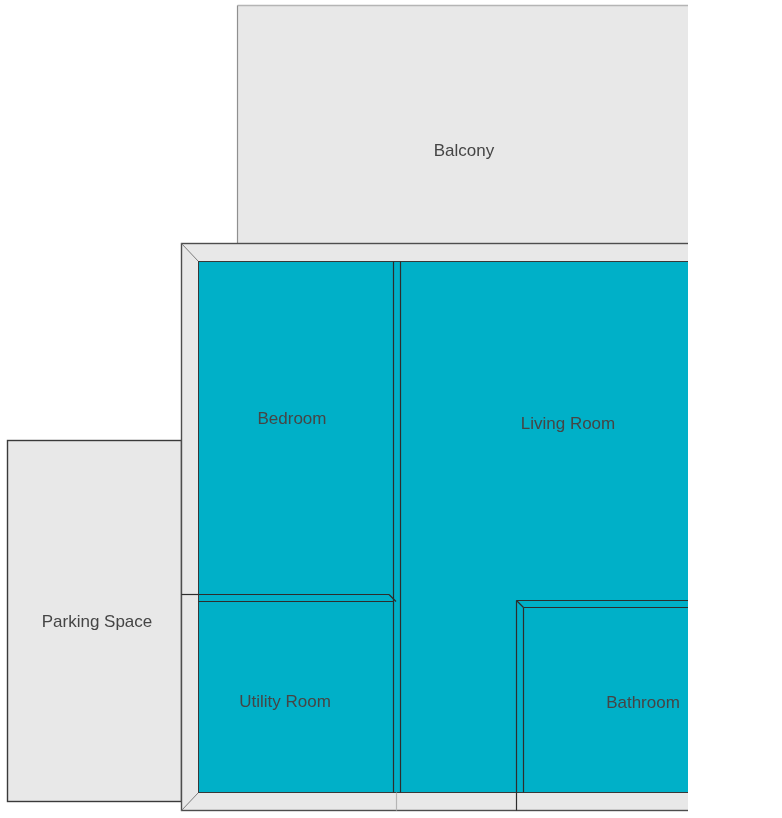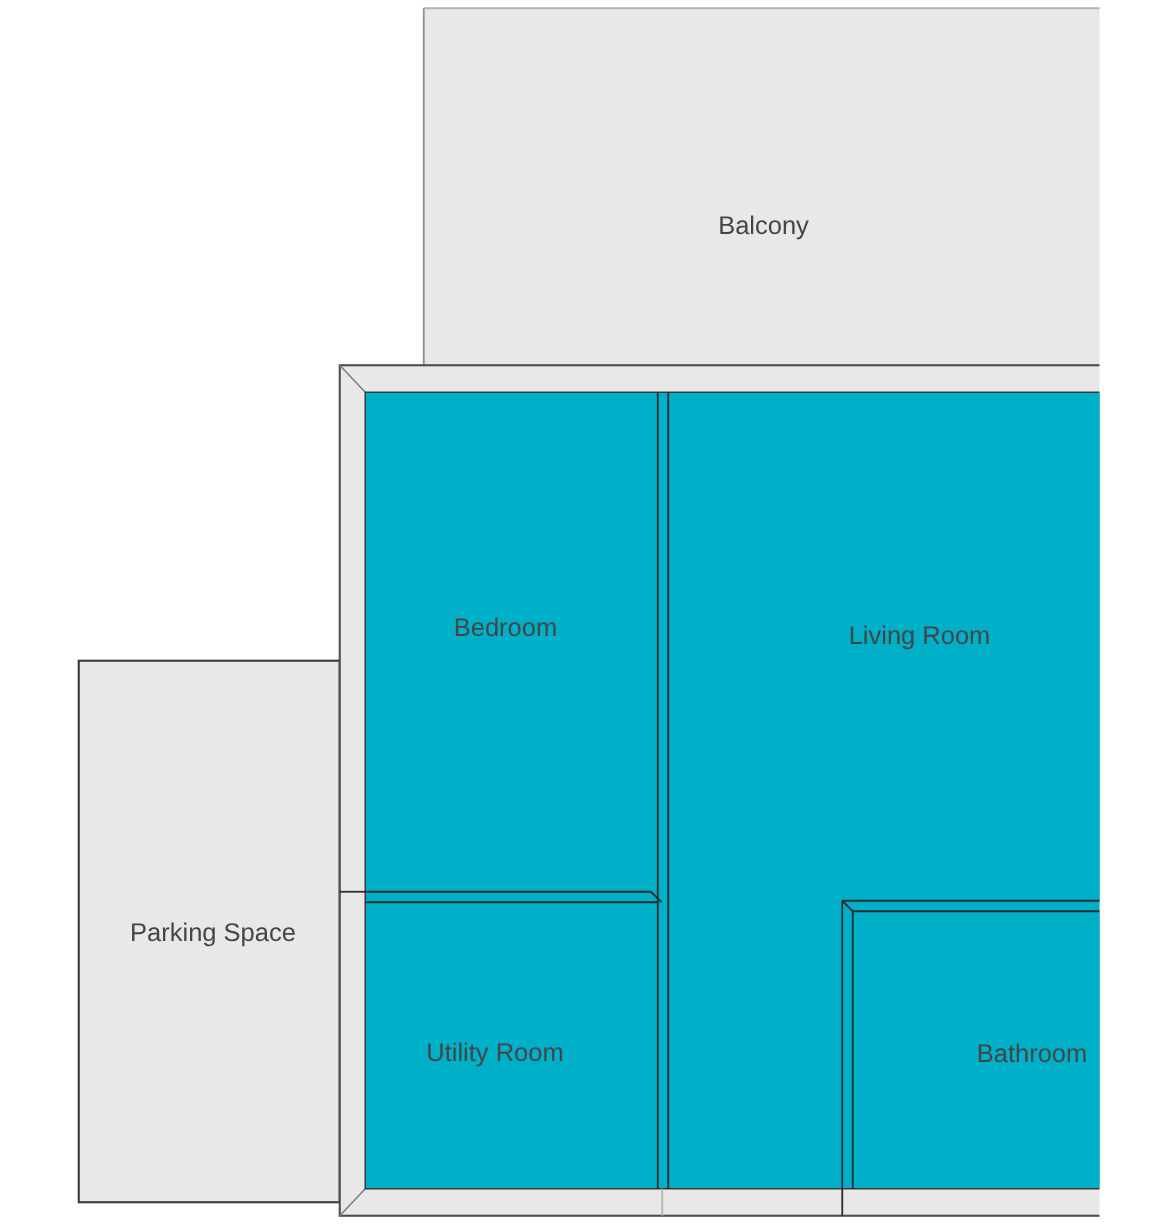--- a/index.html
+++ b/index.html
@@ -7,21 +7,20 @@
     padding: 0;
     background: #ffffff;
     font-family: "Liberation Sans", "DejaVu Sans", sans-serif;
   }
   .page {
     position: relative;
     width: 688px;
     height: 818px;
     background: #ffffff;
     overflow: hidden;
-    margin-left: 45px;
   }
   svg { display: block; }
   .room-label {
     font-family: "Liberation Sans", "DejaVu Sans", sans-serif;
     font-size: 17px;
     fill: #454545;
   }
   .outer-wall-rect   { stroke: #4d4d4d; stroke-width: 1.4; }
   .inner-floor-rect  { stroke: #383838; stroke-width: 1; }
   .miter-line        { stroke: #7d7d7d; stroke-width: 1; }

